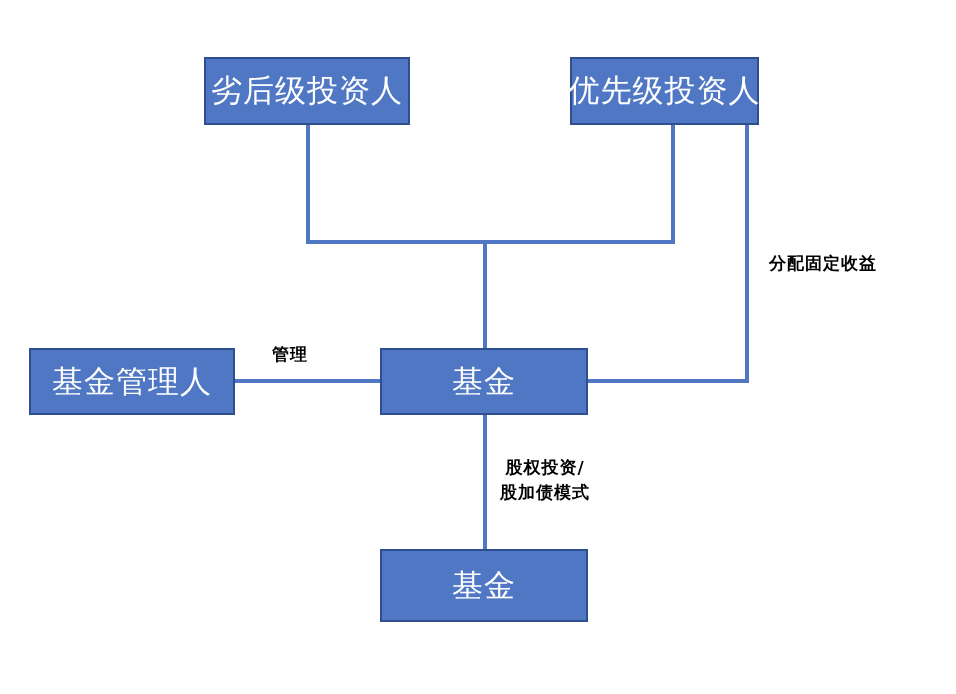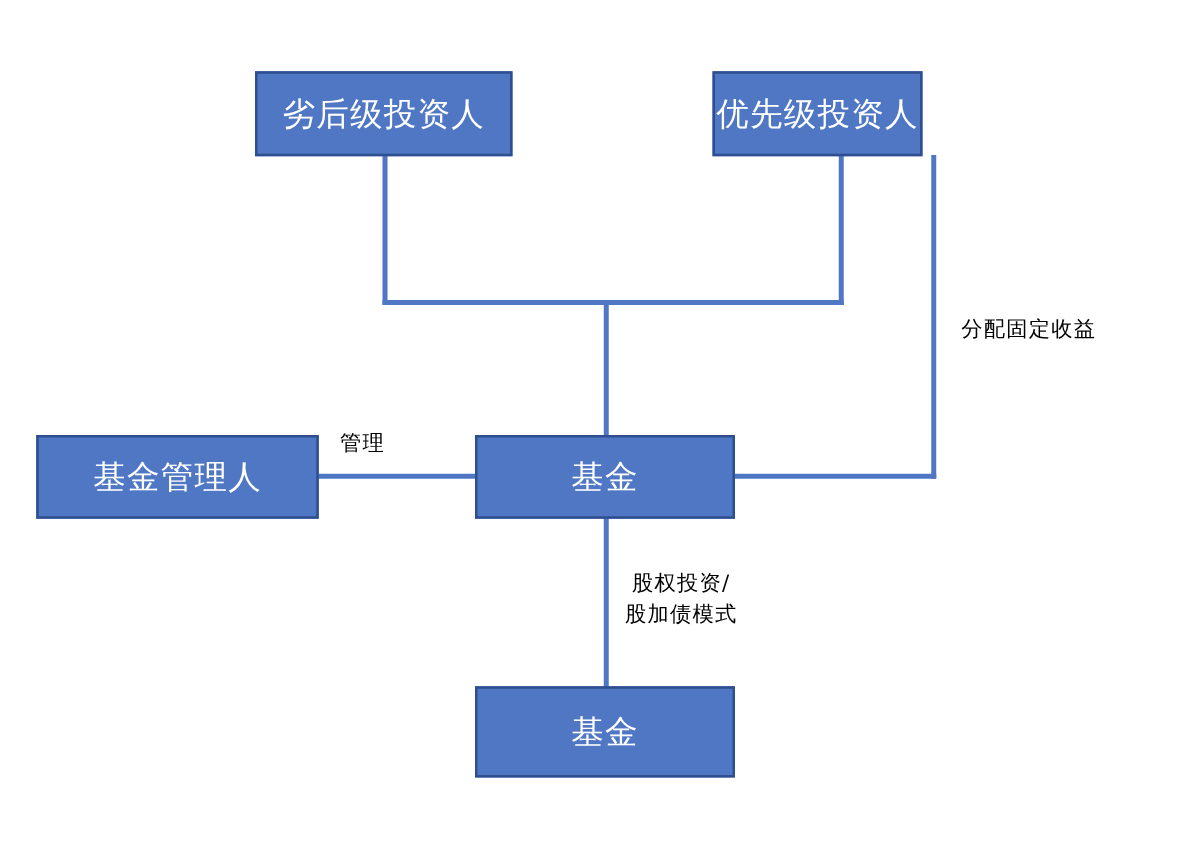--- a/index.html
+++ b/index.html
@@ -23,28 +23,28 @@
   .node {
     position: absolute;
     box-sizing: border-box;
     background: #4F77C4;
     border: 2px solid #2E4E8F;
     display: flex;
     align-items: center;
     justify-content: center;
     color: #ffffff;
     font-family: "DejaVu Sans", "Liberation Sans", sans-serif;
-    font-size: 26px;
+    font-size: 31px;
     letter-spacing: 1px;
     white-space: nowrap;
     user-select: none;
   }
   #node-subordinate { left: 204px; top: 57px;  width: 206px; height: 68px; }
-  #node-priority    { left: 570px; top: 57px;  width: 168px; height: 68px; }
-  #node-manager     { left: 29px;  top: 348px; width: 226px; height: 67px; }
+  #node-priority    { left: 570px; top: 57px;  width: 189px; height: 68px; }
+  #node-manager     { left: 29px;  top: 348px; width: 206px; height: 67px; }
   #node-fund        { left: 380px; top: 348px; width: 208px; height: 67px; }
   #node-fund-target { left: 380px; top: 549px; width: 208px; height: 73px; }
 
   
   .conn {
     position: absolute;
     background: #4F77C4;
   }
   .conn-v { width: 4px; }
   .conn-h { height: 4px; }
@@ -64,21 +64,21 @@
   
   #conn-manage        { left: 233px; top: 379px; width: 149px; }
   
   #conn-fund-to-target{ left: 483px; top: 414px; height: 137px; }
 
   
   .edge-label {
     position: absolute;
     color: #000000;
     font-family: "DejaVu Serif", "Liberation Serif", serif;
-    font-weight: normal;
+    font-weight: bold;
     font-size: 17px;
     letter-spacing: 1px;
     white-space: nowrap;
     user-select: none;
   }
   #label-fixed-income { left: 769px; top: 252px; }
   #label-manage       { left: 272px; top: 343px; }
   #label-equity {
     left: 500px; top: 455px;
     line-height: 1.45;

